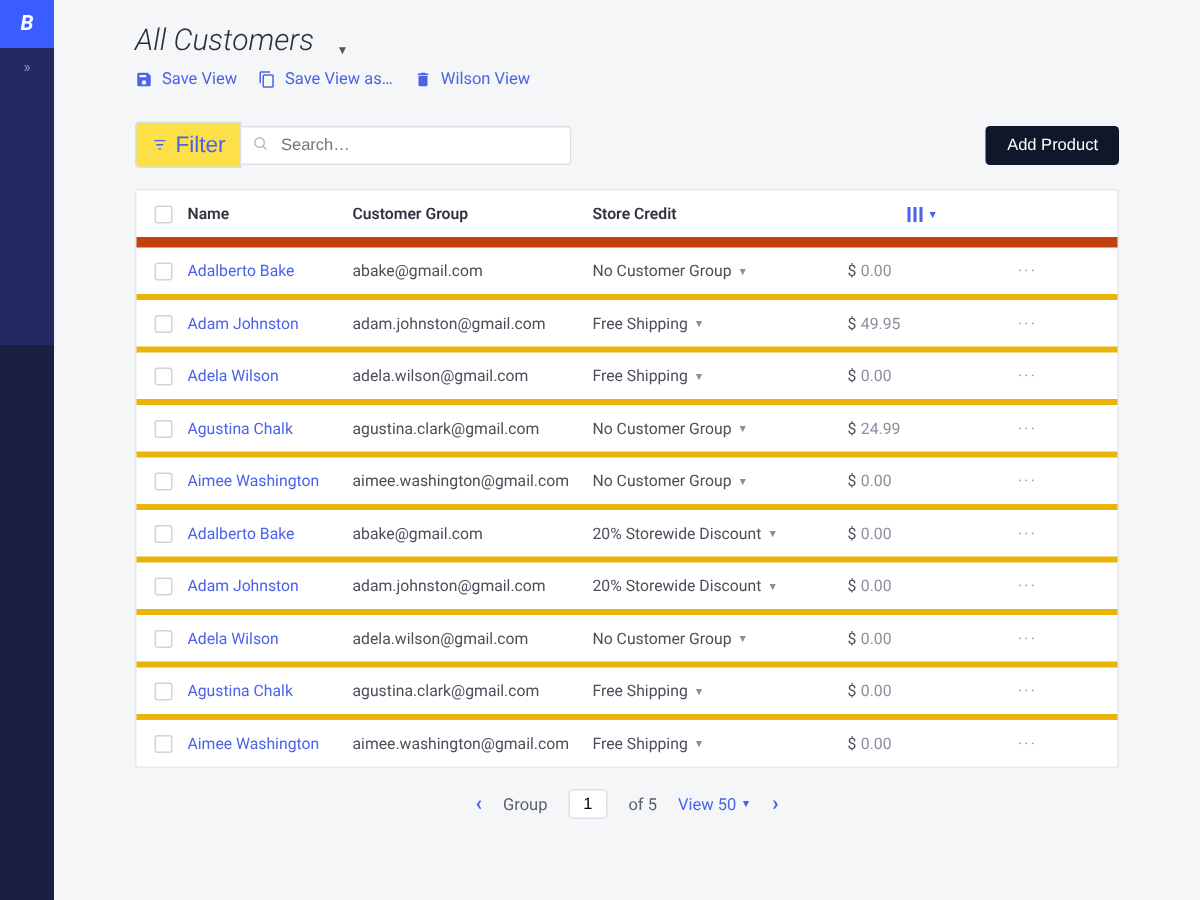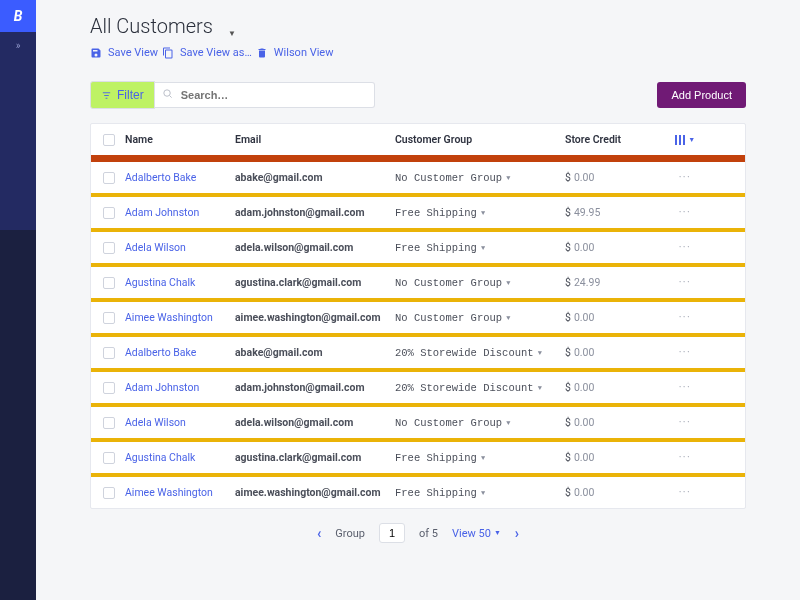--- a/index.html
+++ b/index.html
@@ -3,42 +3,42 @@
 <meta charset="utf-8">
 <style>
   * { box-sizing: border-box; margin: 0; padding: 0; }
   body { font-family: -apple-system, BlinkMacSystemFont, "Segoe UI", Roboto, sans-serif; background:#f5f6f8; color:#313440; font-size:12px; }
   .app { display:flex; width:800px; height:600px; overflow:hidden; }
   .sidebar { width:36px; background:#232a62; display:flex; flex-direction:column; align-items:center; }
   .logo { width:36px; height:32px; background:#3b5cff; display:flex; align-items:center; justify-content:center; color:#fff; font-weight:bold; font-style:italic; font-size:14px; }
   .expand { margin-top:8px; color:#8f96c9; font-size:10px; cursor:pointer; }
   .sidebar-bottom { margin-top:auto; width:100%; height:370px; background:#1b2040; }
   .main { flex:1; padding:14px 54px 8px 54px; display:flex; flex-direction:column; }
-  .title-row { display:flex; align-items:flex-end; gap:15px; }
+  .title-row { display:flex; align-items:flex-end; gap:15px;font-style:italic; }
   .title { font-size:20px; font-weight:300; color:#2a2f3b; }
   .title-caret { font-size:8px; color:#555; }
-  .view-actions { display:flex; gap:4px; margin-top:8px; }
+  .view-actions { display:flex; gap:14px; margin-top:8px; }
   .va { display:flex; align-items:center; gap:6px; color:#4a63e7; font-size:11px; cursor:pointer; }
   .va svg { width:12px; height:12px; fill:#4a63e7; }
   .toolbar { display:flex; align-items:center; margin-top:22px; gap:0; }
-  .filter-btn { display:flex; align-items:center; gap:5px; border:1px solid #dcdfe6; background:#bef264; padding:6px 10px; border-radius:3px 0 0 3px; color:#4a63e7; font-size:12px; cursor:pointer; }
+  .filter-btn { display:flex; align-items:center; gap:5px; border:1px solid #dcdfe6; background:#fde047; padding:6px 10px; border-radius:3px 0 0 3px; color:#4a63e7; font-size:15px; cursor:pointer; }
   .search { flex:0 0 220px; }
-  .search input { width:100%; border:1px solid #dcdfe6; border-left:none; border-radius:0 3px 3px 0; padding:6px 8px 6px 26px; font-size:11px; outline:none; color:#555;font-weight:bold; }
+  .search input { width:100%; border:1px solid #dcdfe6; border-left:none; border-radius:0 3px 3px 0; padding:6px 8px 6px 26px; font-size:11px; outline:none; color:#555; }
   .search-wrap { position:relative; }
   .search-wrap .sicon { position:absolute; left:7px; top:6px; color:#b5b9c4; font-size:11px; }
-  .add-btn { margin-left:auto; background:#701a75; color:#fff; border:none; border-radius:3px; padding:7px 14px; font-size:11px; cursor:pointer; }
+  .add-btn { margin-left:auto; background:#0f172a; color:#fff; border:none; border-radius:3px; padding:7px 14px; font-size:11px; cursor:pointer; }
   .table { margin-top:14px; border:1px solid #e6e8ee; background:#fff; border-radius:2px; }
   .thead, .trow { display:grid; grid-template-columns:30px 110px 160px 170px 100px 40px; align-items:center; }
   .thead { border-bottom:7px solid #c2410c; padding:9px 4px; font-weight:600; color:#2f3340; font-size:10.5px; }
   .trow { border-bottom:4px solid #eab308; padding:9px 4px; font-size:10.5px; }
   .trow:last-child { border-bottom:none; }
   .chk { width:12px; height:12px; border:1px solid #cfd3dd; border-radius:2px; margin-left:8px; }
   .name-link { color:#4a63e7; text-decoration:none; }
-  .email { color:#4b4f5a;font-weight:bold; }
-  .group { color:#4b4f5a; display:flex; align-items:center; gap:4px;font-family:Liberation Mono, monospace; }
+  .email { color:#4b4f5a; }
+  .group { color:#4b4f5a; display:flex; align-items:center; gap:4px; }
   .group .dd { font-size:7px; color:#8a8f9d; }
   .credit { color:#8a8f9d; }
   .credit .cur { color:#4b4f5a; margin-right:3px; }
   .more { color:#9da2b0; letter-spacing:1.5px; cursor:pointer; text-align:center; }
   .col-toggle { display:flex; align-items:center; gap:3px; color:#4a63e7; cursor:pointer; justify-content:center; }
   .col-toggle .bars { display:flex; gap:1.5px; }
   .col-toggle .bars span { width:2.5px; height:10px; background:#4a63e7; display:block; }
   .pager { display:flex; align-items:center; justify-content:center; gap:14px; margin-top:14px; color:#5a5f6d; font-size:11px; }
   .pager .arrow { color:#4a63e7; font-size:14px; cursor:pointer; font-weight:bold; }
   .pager .pginput { width:26px; text-align:center; border:1px solid #dcdfe6; border-radius:3px; padding:3px 0; font-size:11px; }
@@ -102,21 +102,20 @@
       </div>
       <button class="add-btn">Add Product</button>
     </div>
 
     <div class="table">
       <div class="thead">
         <div>
             <div class="chk"></div>
           </div>
         <div>Name</div>
-        <div>Email</div>
         <div>Customer Group</div>
         <div>Store Credit</div>
         <div class="col-toggle">
           <span class="bars">
               <span></span>
               <span></span>
               <span></span>
             </span>
           <span style="font-size:7px;">▼</span>
         </div>

